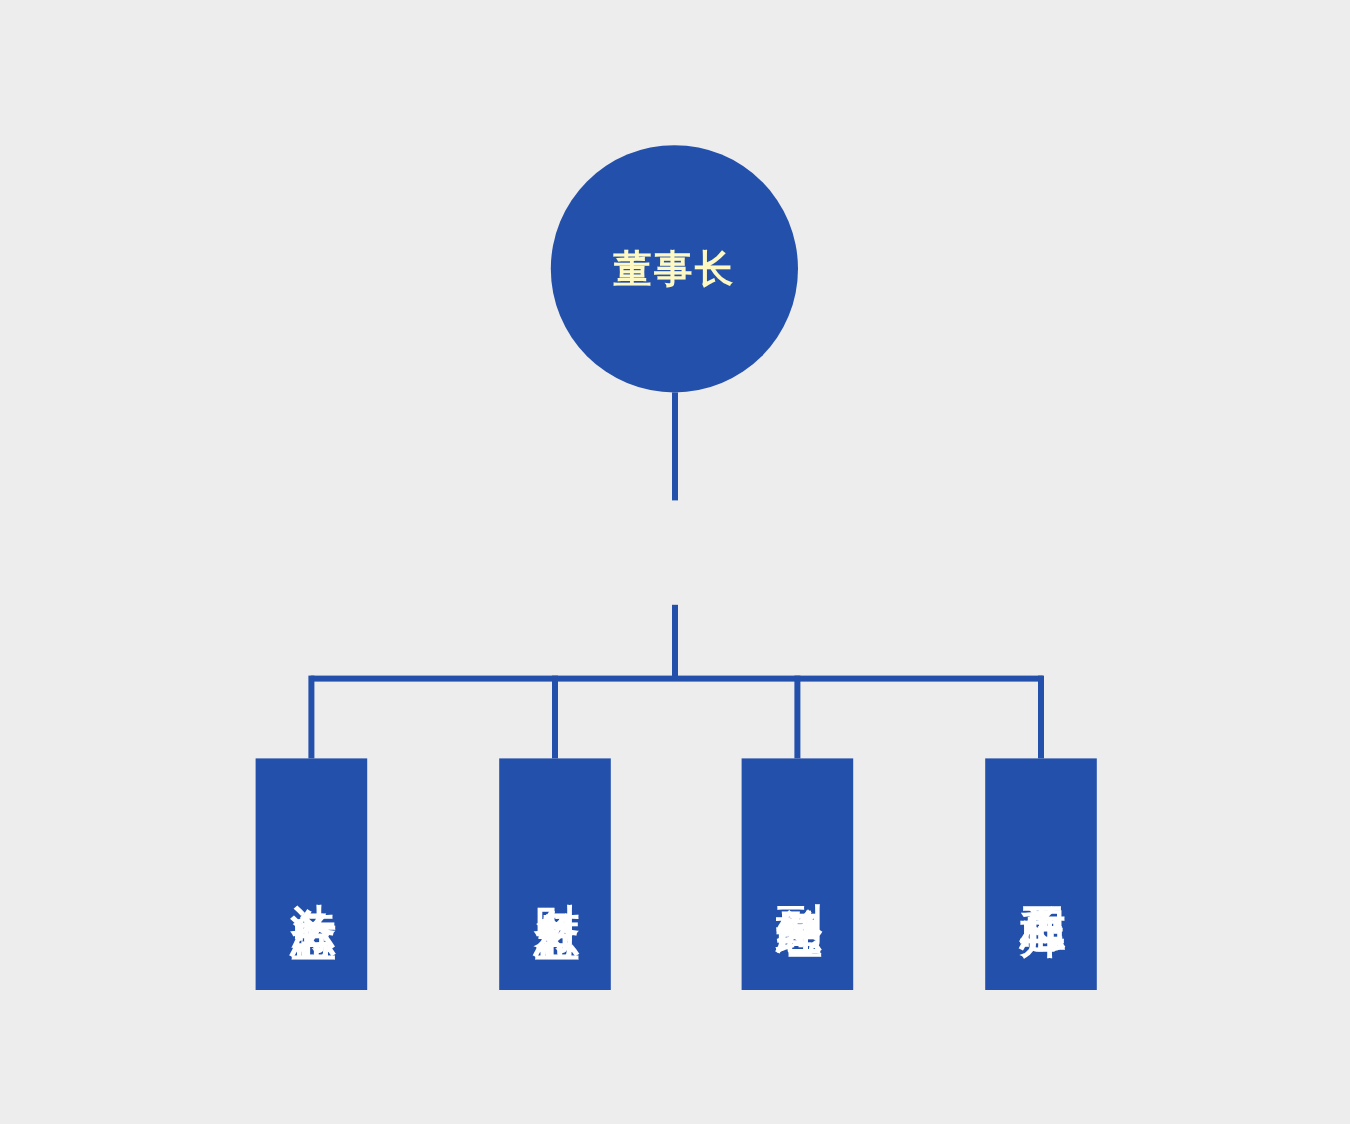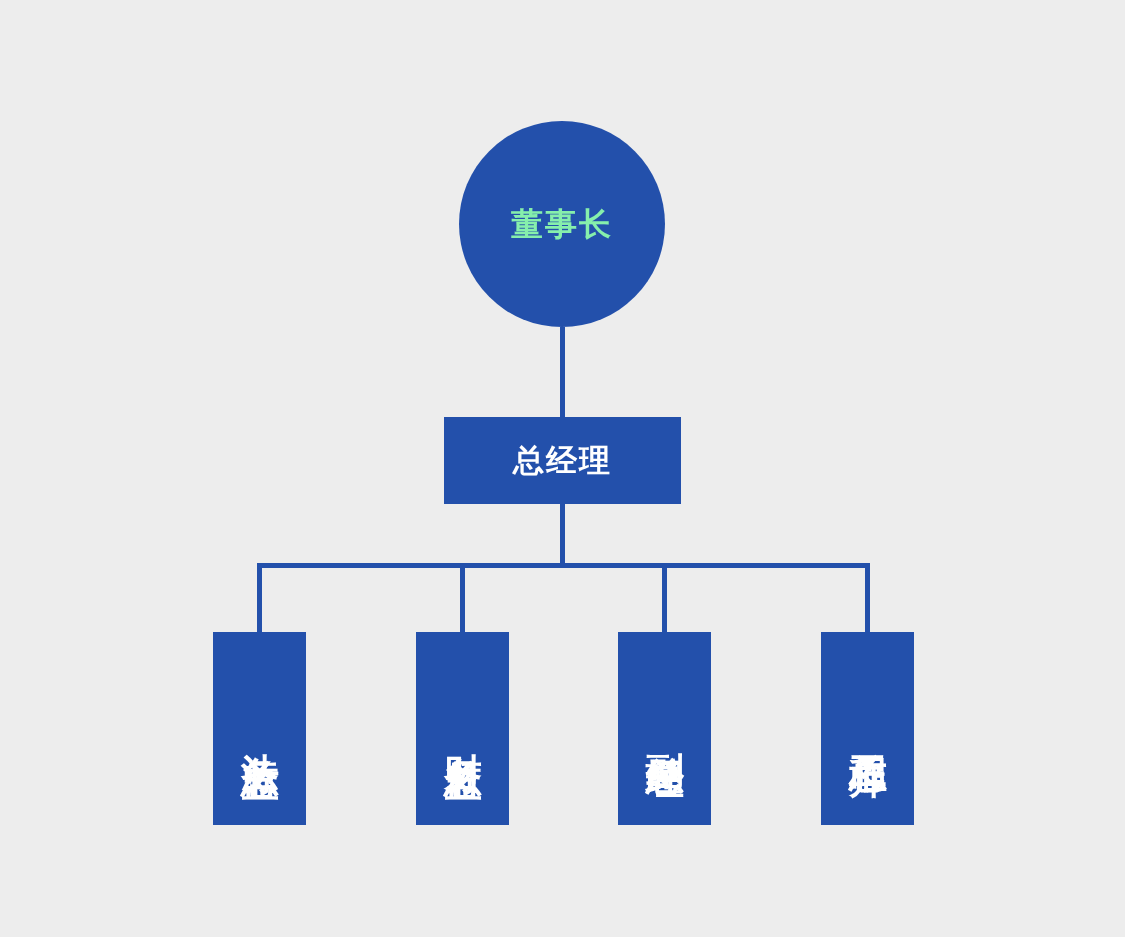--- a/index.html
+++ b/index.html
@@ -28,21 +28,21 @@
   
   .node-circle {
     position: absolute;
     border-radius: 50%;
     background: #2350ab;
     display: flex;
     align-items: center;
     justify-content: center;
   }
   .node-circle .node-label {
-    color: #86efac;
+    color: #fef9c3;
     font-size: 32px;
     font-weight: bold;
     letter-spacing: 2px;
     line-height: 1;
     white-space: nowrap;
   }
 
   
   .node-box {
     position: absolute;
@@ -92,23 +92,20 @@
 
   <div class="connector" style="left:257px; top:563px; width:5px; height:69px;"></div>
   <div class="connector" style="left:460px; top:563px; width:5px; height:69px;"></div>
   <div class="connector" style="left:662px; top:563px; width:5px; height:69px;"></div>
   <div class="connector" style="left:865px; top:563px; width:5px; height:69px;"></div>
 
   <div class="node-circle" style="left:459px; top:121px; width:206px; height:206px;">
     <span class="node-label">董事长</span>
   </div>
 
-  <div class="node-box" style="left:444px; top:417px; width:237px; height:87px;">
-    <span class="node-label">总经理</span>
-  </div>
 
   <div class="node-vbox" style="left:213px; top:632px; width:93px; height:193px;">
     <span class="node-label">法务总监</span>
   </div>
 
   <div class="node-vbox" style="left:416px; top:632px; width:93px; height:193px;">
     <span class="node-label">财务总监</span>
   </div>
 
   <div class="node-vbox" style="left:618px; top:632px; width:93px; height:193px;">

